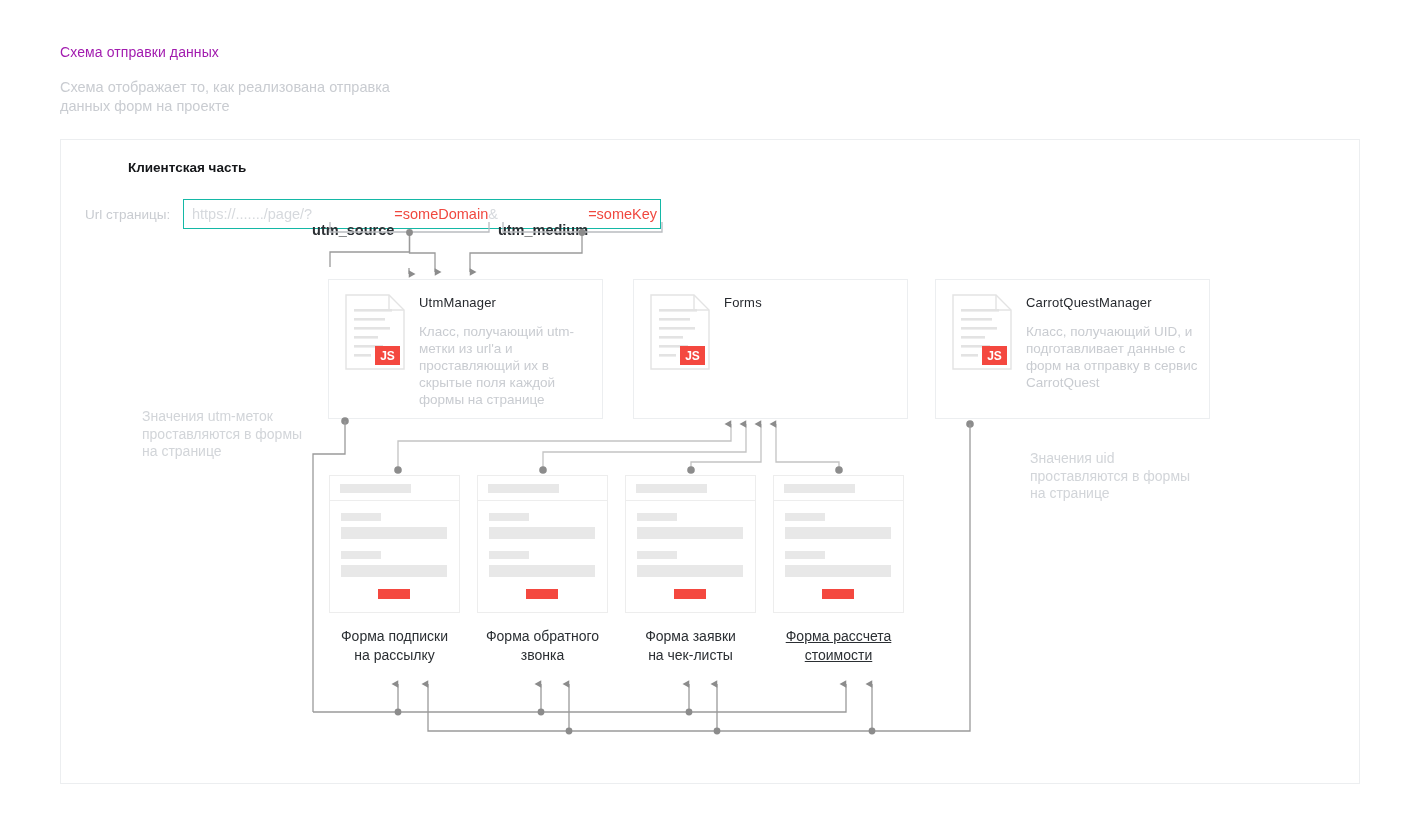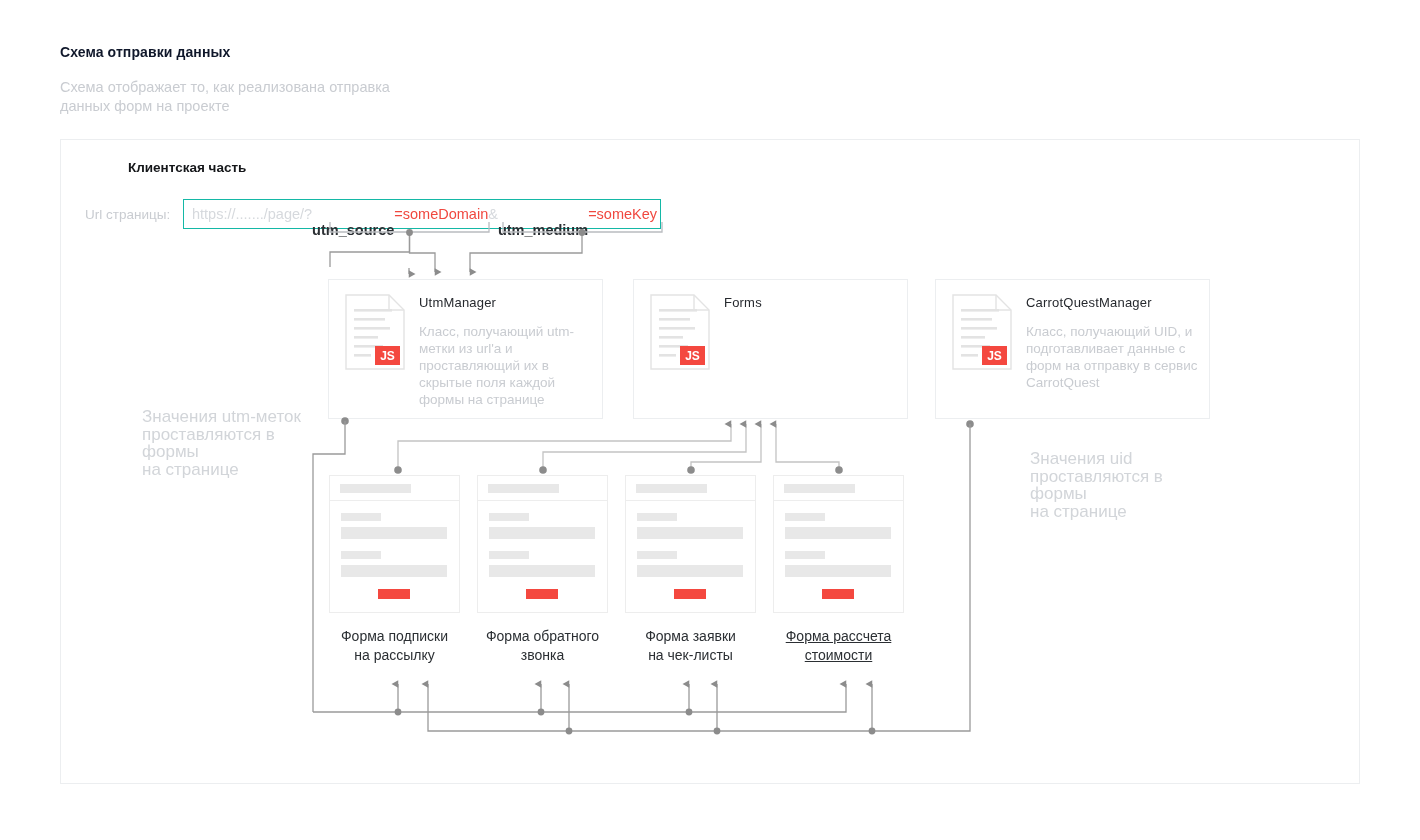--- a/index.html
+++ b/index.html
@@ -15,23 +15,23 @@
     position: relative;
     overflow: hidden;
   }
 
   
   .page-title {
     position: absolute;
     left: 60px;
     top: 44px;
     font-size: 14px;
-    font-weight: bold;
+    font-weight: normal;
     letter-spacing: .1px;
-    color: #0f172a;
+    color: #a21caf;
   }
   .page-subtitle {
     position: absolute;
     left: 60px;
     top: 78px;
     font-size: 14.5px;
     line-height: 19px;
     color: #c9ccd1;
     white-space: pre-line;
   }
@@ -117,21 +117,21 @@
     top: 43px;
     width: 175px;
     font-size: 13.5px;
     line-height: 17px;
     color: #c9ccd1;
   }
 
   
   .note {
     position: absolute;
-    font-size: 17px;
+    font-size: 14px;
     line-height: 17.5px;
     color: #d2d5d9;
     white-space: pre-line;
   }
   .note.left  { left: 142px; top: 408px; width: 175px; }
   .note.right { left: 1000px; top: 450px; width: 185px; margin-left: 30px; }
 
   
   .formcard {
     position: absolute;

